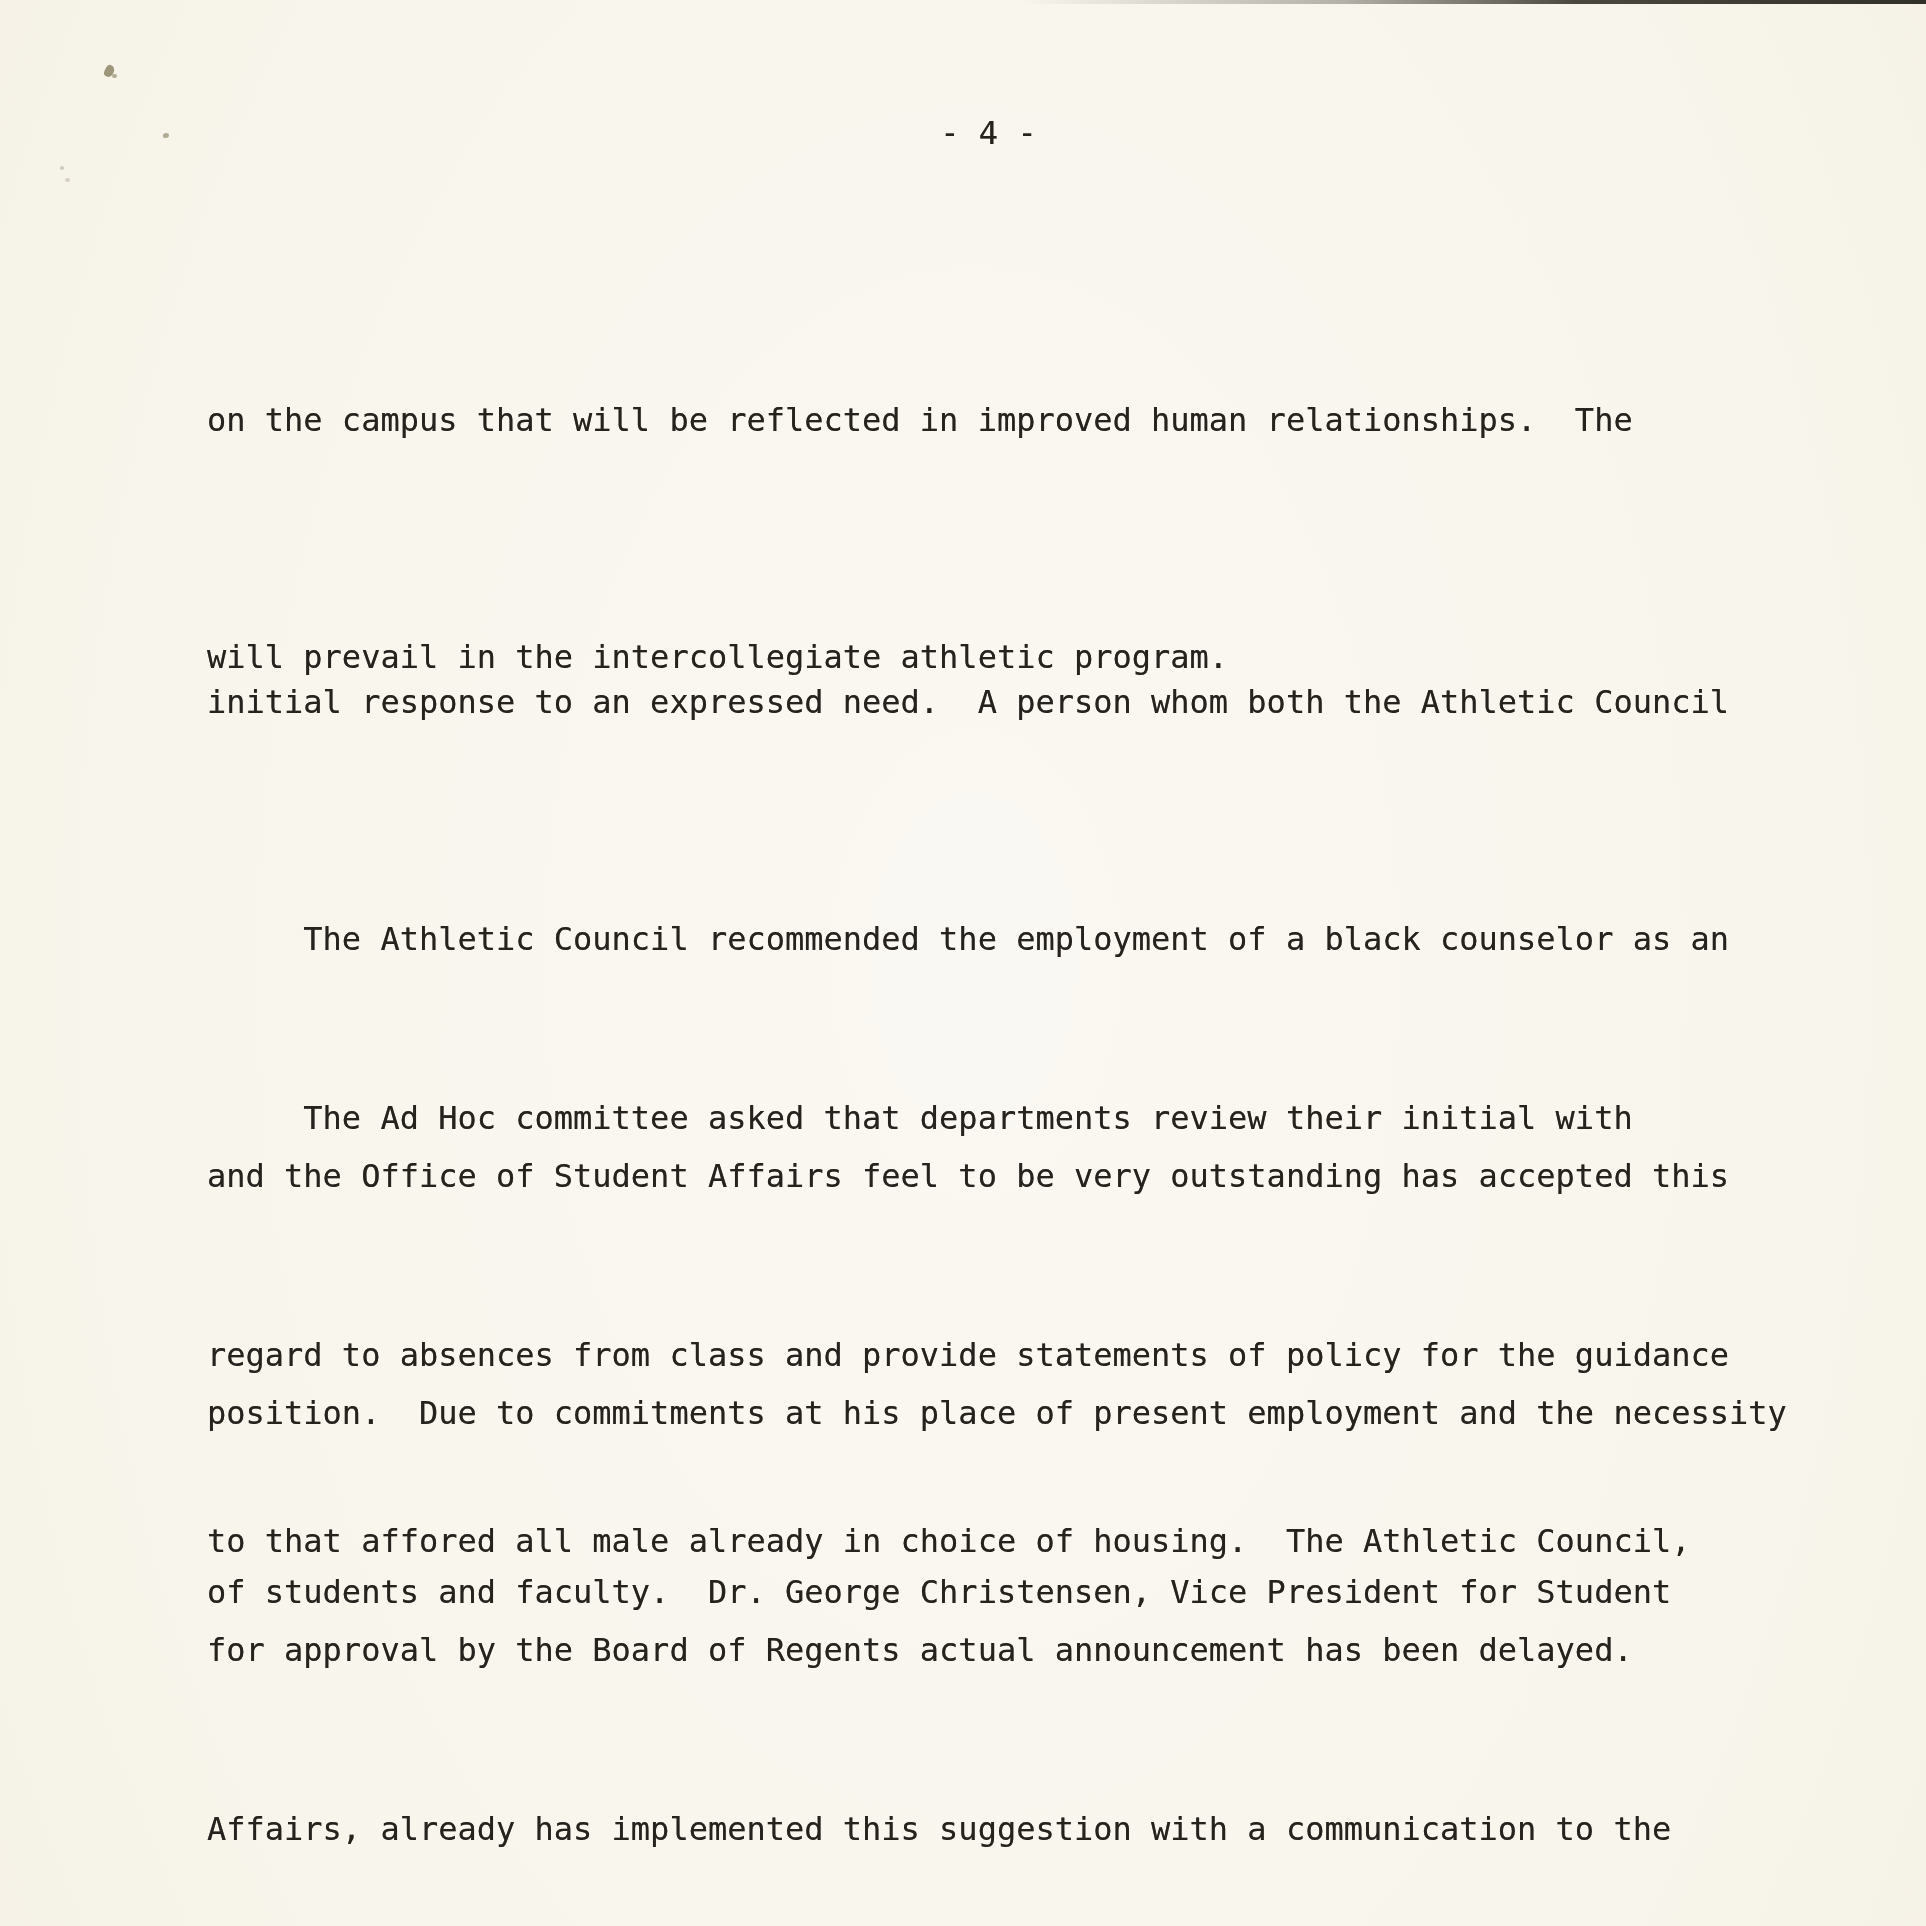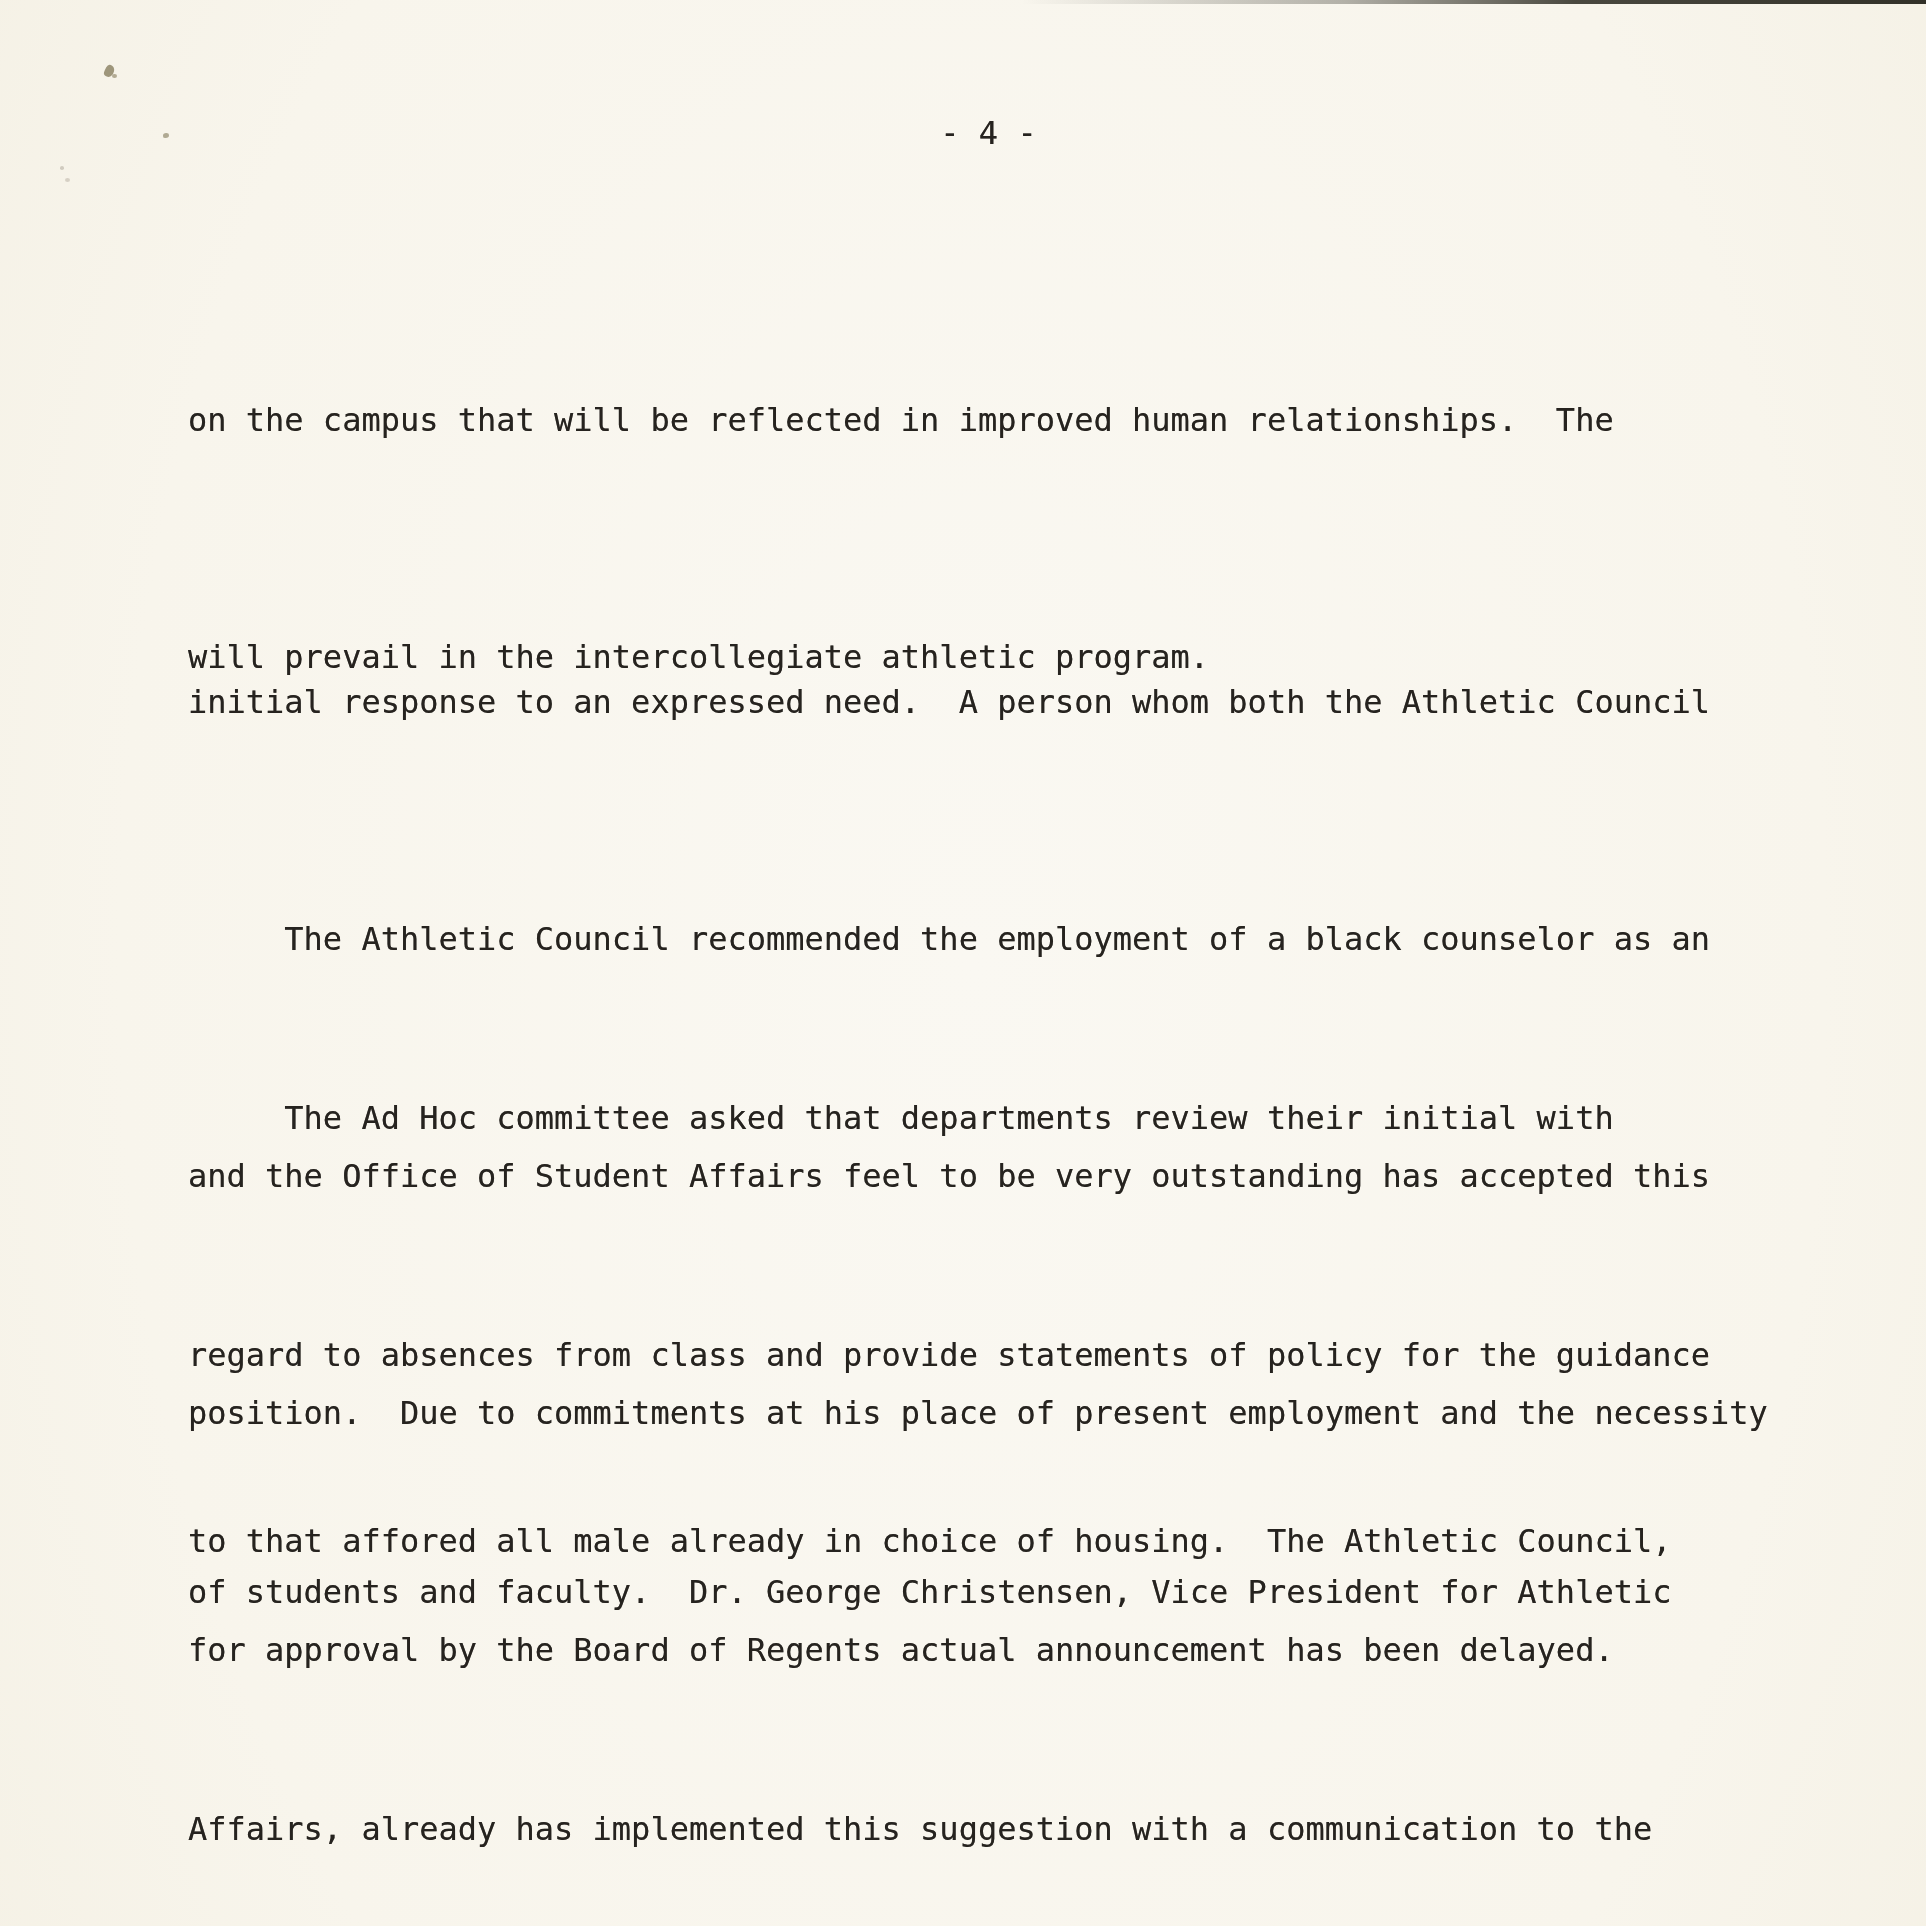--- a/index.html
+++ b/index.html
@@ -36,21 +36,21 @@
     text-align: center;
     font-size: 32px;
     line-height: 79px;
     letter-spacing: 0;
     white-space: pre;
     transform: translateX(16px);
     text-shadow: 0 0 0.5px rgba(30,28,24,0.55);
   }
   .para {
     position: absolute;
-    left: 188px;
+    left: 207px;
     width: 1656px;
     font-size: 32px;
     line-height: 79px;
     white-space: pre;
     text-shadow: 0 0 0.5px rgba(30,28,24,0.55);
   }
   .p1 { top: 223px; }
   .p2 { top: 505px; }
   .p3 { top: 921px; }
   .p4 { top: 1344px; }
@@ -83,21 +83,21 @@
     <div class="line">initial response to an expressed need.  A person whom both the Athletic Council</div>
     <div class="line">     The Athletic Council recommended the employment of a black counselor as an</div>
     <div class="line">and the Office of Student Affairs feel to be very outstanding has accepted this</div>
     <div class="line">position.  Due to commitments at his place of present employment and the necessity</div>
     <div class="line">for approval by the Board of Regents actual announcement has been delayed.</div>
   </div>
 
   <div class="para p3">
     <div class="line">     The Ad Hoc committee asked that departments review their initial with</div>
     <div class="line">regard to absences from class and provide statements of policy for the guidance</div>
-    <div class="line">of students and faculty.  Dr. George Christensen, Vice President for Athletic</div>
+    <div class="line">of students and faculty.  Dr. George Christensen, Vice President for Student</div>
     <div class="line">Affairs, already has implemented this suggestion with a communication to the</div>
     
   </div>
 
   <div class="para p4">
     <div class="line">to that affored all male already in choice of housing.  The Athletic Council,</div>
     
     
     
     

